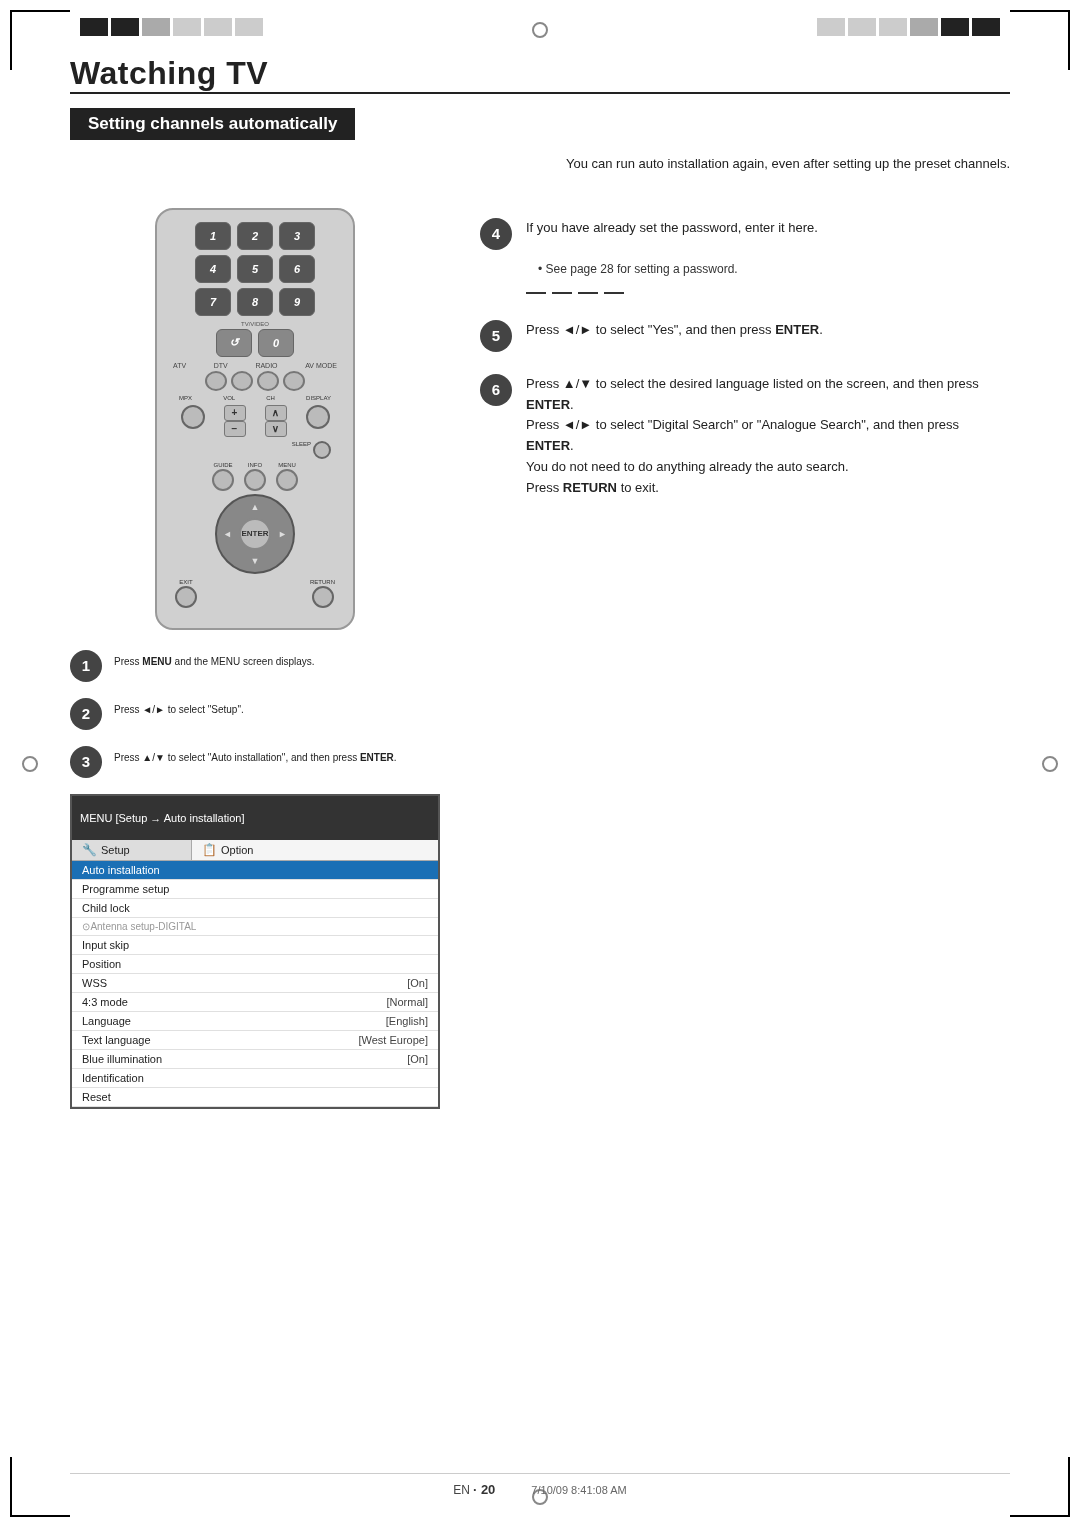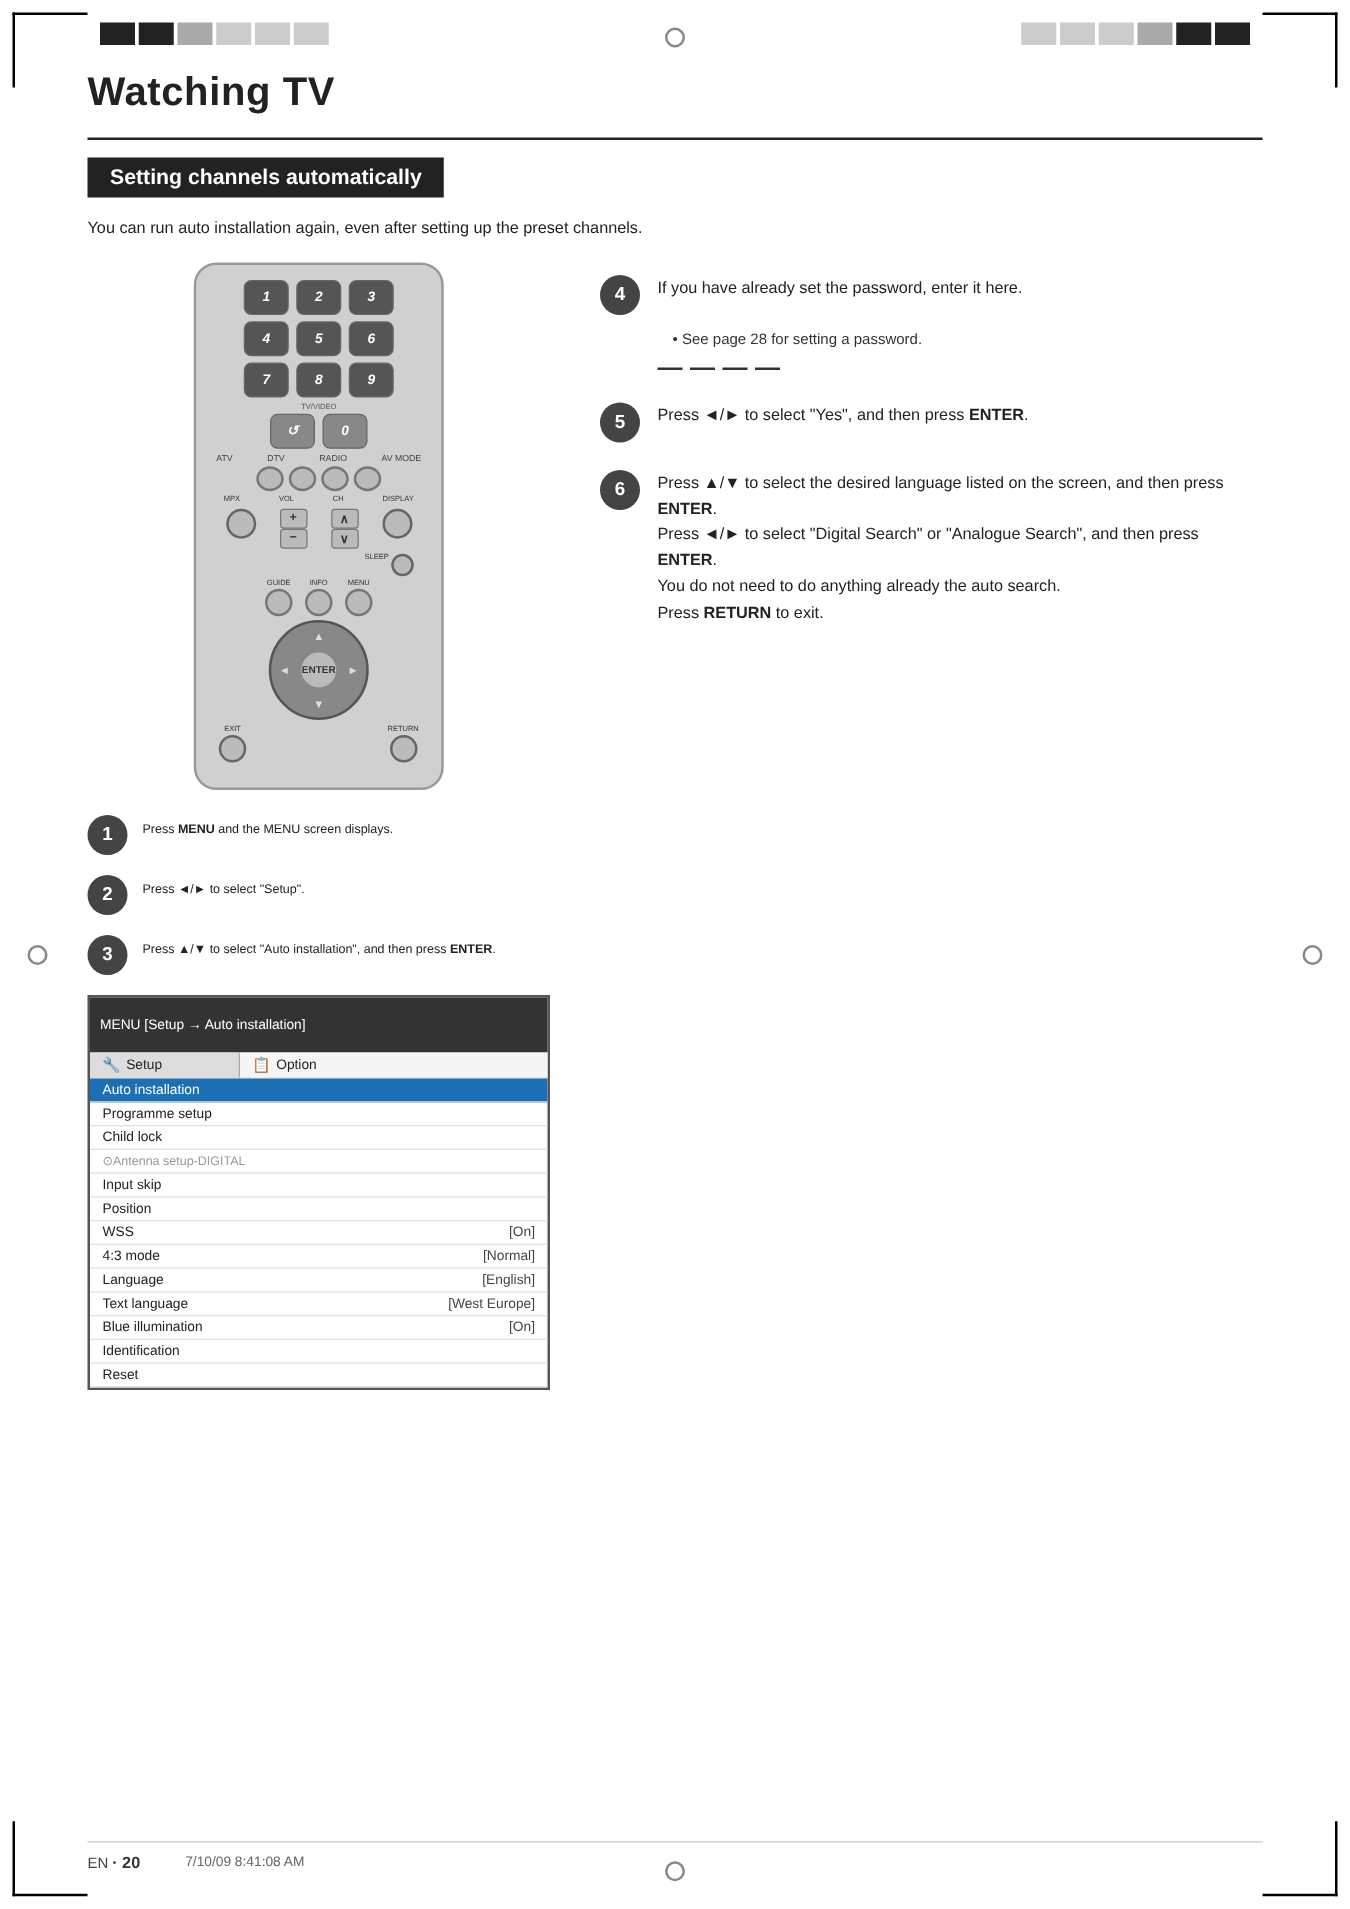--- a/index.html
+++ b/index.html
@@ -51,21 +51,20 @@
     
     .page-content {
       padding: 55px 70px 60px 70px;
       position: relative;
     }
 
     
     .page-title {
       font-size: 32px;
       font-weight: bold;
-      margin-bottom: 18px;
       letter-spacing: 0.5px;
     }
 
     
     .section-header {
       background: #222;
       color: #fff;
       padding: 6px 18px;
       font-size: 17px;
       font-weight: bold;
@@ -76,22 +75,23 @@
     
     .title-rule {
       border: none;
       border-top: 2px solid #222;
       margin-bottom: 14px;
     }
 
     
     .intro-text {
       font-size: 13px;
-      margin-bottom: 18px;
+      margin-bottom: 34px;
       line-height: 1.5;
+      text-align: right;
     }
 
     
     .two-col {
       display: flex;
       gap: 40px;
     }
     .col-left {
       flex: 0 0 370px;
     }
@@ -340,21 +340,21 @@
 
     
     .arr { font-style: normal; }
 
     
     .footer {
       position: absolute;
       bottom: 30px;
       left: 70px; right: 70px;
       display: flex;
-      justify-content: flex-start;
+      justify-content: center;
       align-items: center;
       font-size: 11px;
       color: #666;
       border-top: 1px solid #ccc;
       padding-top: 8px;
       gap: 36px;
     }
     .page-num {
       font-size: 13px;
       color: #333;

